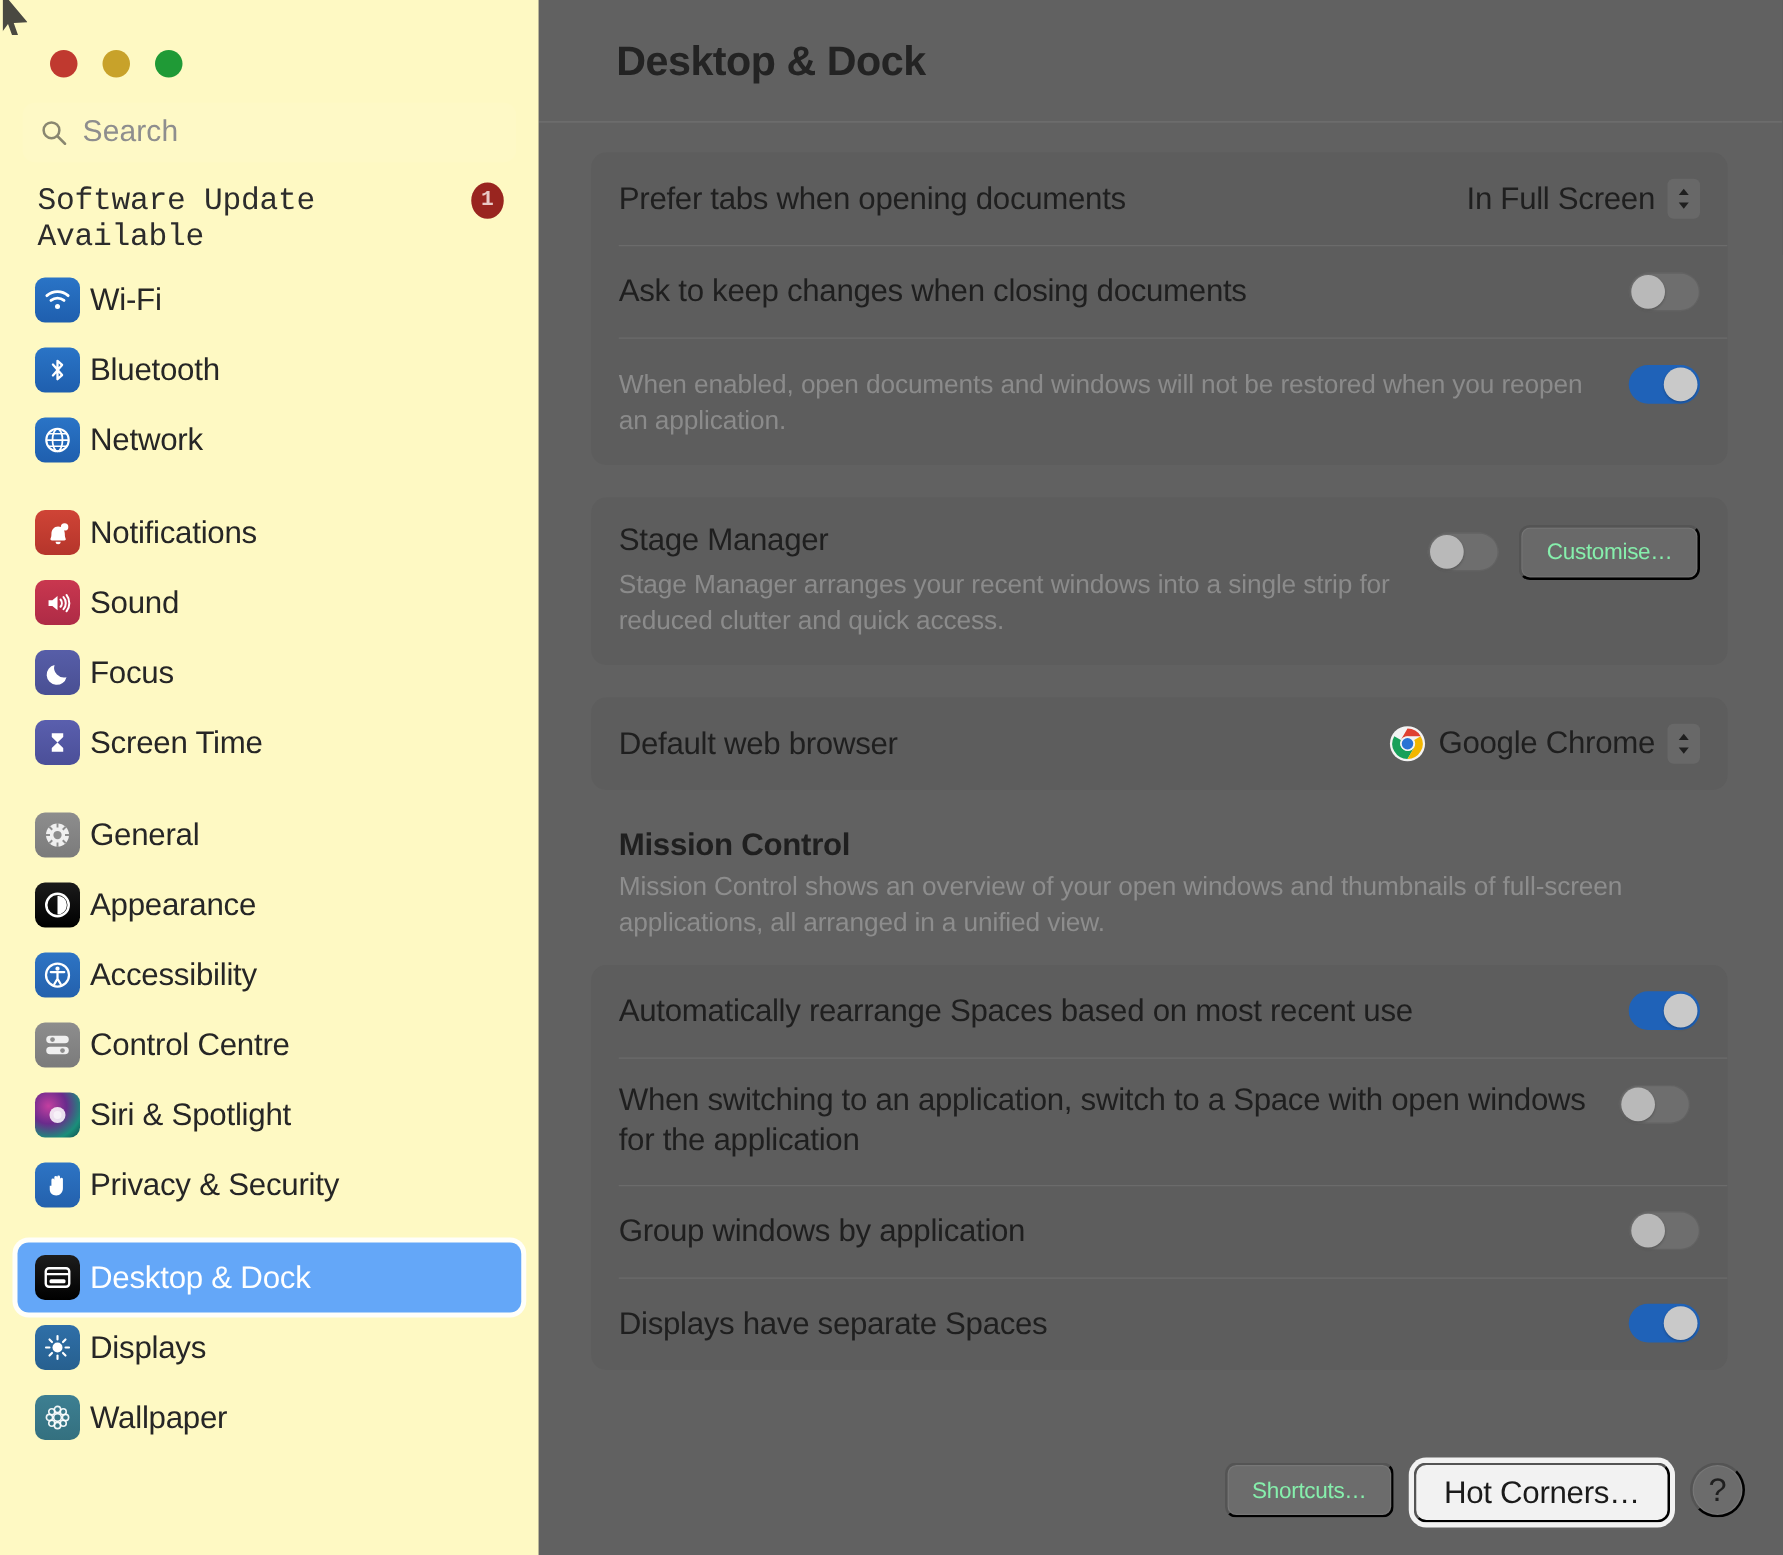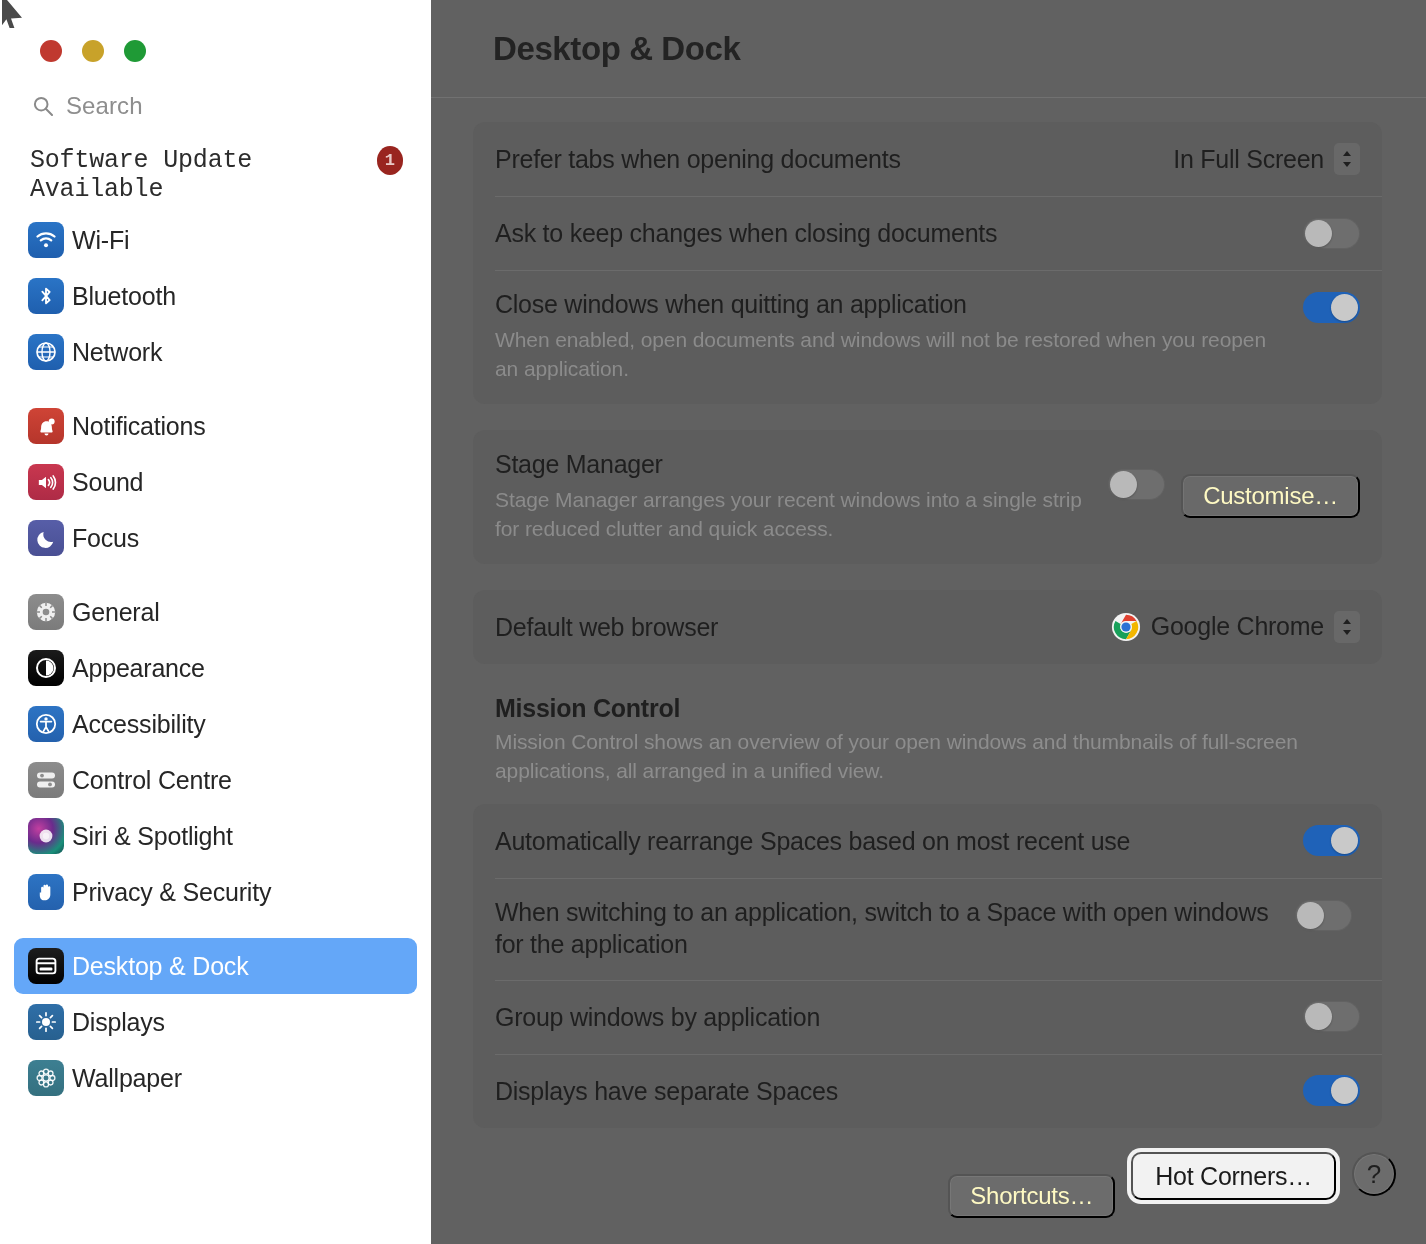--- a/index.html
+++ b/index.html
@@ -14,21 +14,21 @@
     position: relative;
     width: 1426px; height: 1244px;
     display: flex;
     background: #616161;
   }
 
   
   .sidebar {
     width: 431px;
     height: 100%;
-    background: #ffffff;
+    background: #fef9c3;
     position: relative;
     flex: 0 0 431px;
     overflow: hidden;
   }
   .traffic {
     display: flex;
     gap: 20px;
     padding: 40px 0 0 40px;
     height: 70px;
     align-items: flex-start;
@@ -232,25 +232,24 @@
 
   
   .push-btn {
     height: 44px;
     padding: 0 20px;
     border-radius: 9px;
     background: rgba(255,255,255,0.075);
     box-shadow: inset 0 0 0 1px rgba(255,255,255,0.08);
     display: inline-flex;
     align-items: center;
-    font-size: 24px;
-    color: #fef9c3;
+    font-size: 18px;
+    color: #86efac;
     letter-spacing: -.25px;
     white-space: nowrap;
-    margin-top: 22px;
   }
 
   .section-head { padding: 4px 22px 18px 22px; }
   .section-title {
     font-size: 25px;
     font-weight: 700;
     color: #1f1f1f;
     letter-spacing: -.25px;
   }
   .section-desc {
@@ -388,20 +387,28 @@
             </span>
             <span class="label">Sound</span>
           </div>
           <div class="nav-item">
             <span class="app-icon ic-focus">
               <svg viewBox="0 0 24 24" width="23" height="23">
                 <path d="M19 15.4A8.2 8.2 0 0 1 9 5.2a8.4 8.4 0 1 0 10 10.2z" fill="white"></path>
               </svg>
             </span>
             <span class="label">Focus</span>
+          </div>
+          <div class="nav-item">
+            <span class="app-icon ic-screentime">
+              <svg viewBox="0 0 24 24" width="22" height="22">
+                <path d="M7 4h10v3.2L12 12l5 4.8V20H7v-3.2L12 12 7 7.2z" fill="white"></path>
+              </svg>
+            </span>
+            <span class="label">Screen Time</span>
           </div>
         </div>
         <div class="nav-group">
           <div class="nav-item">
             <span class="app-icon ic-general">
               <svg viewBox="0 0 24 24" width="24" height="24">
                 <g fill="#efefef">
                   <circle cx="12" cy="12" r="9.2"></circle>
                 </g>
                 <circle cx="12" cy="12" r="3.3" fill="#8d8d8d"></circle>
@@ -551,21 +558,20 @@
           </div>
           <div class="row-right">
             <div class="toggle off">
                 <span class="knob"></span>
               </div>
           </div>
         </div>
 
         <div class="row tall">
           <div class="row-main">
-            <div class="row-label">Close windows when quitting an application</div>
             <div class="row-desc">When enabled, open documents and windows will not be restored when you reopen an application.</div>
           </div>
           <div class="row-right">
             <div class="toggle on">
                 <span class="knob"></span>
               </div>
           </div>
         </div>
       </div>
 

